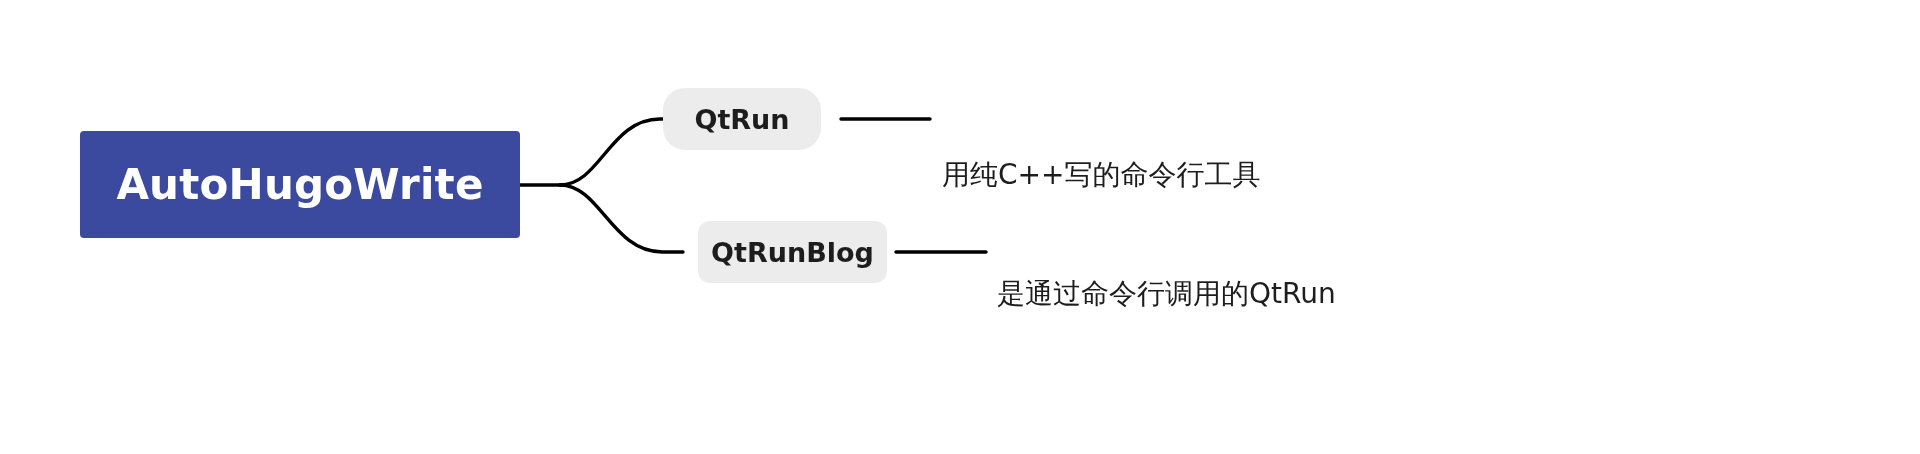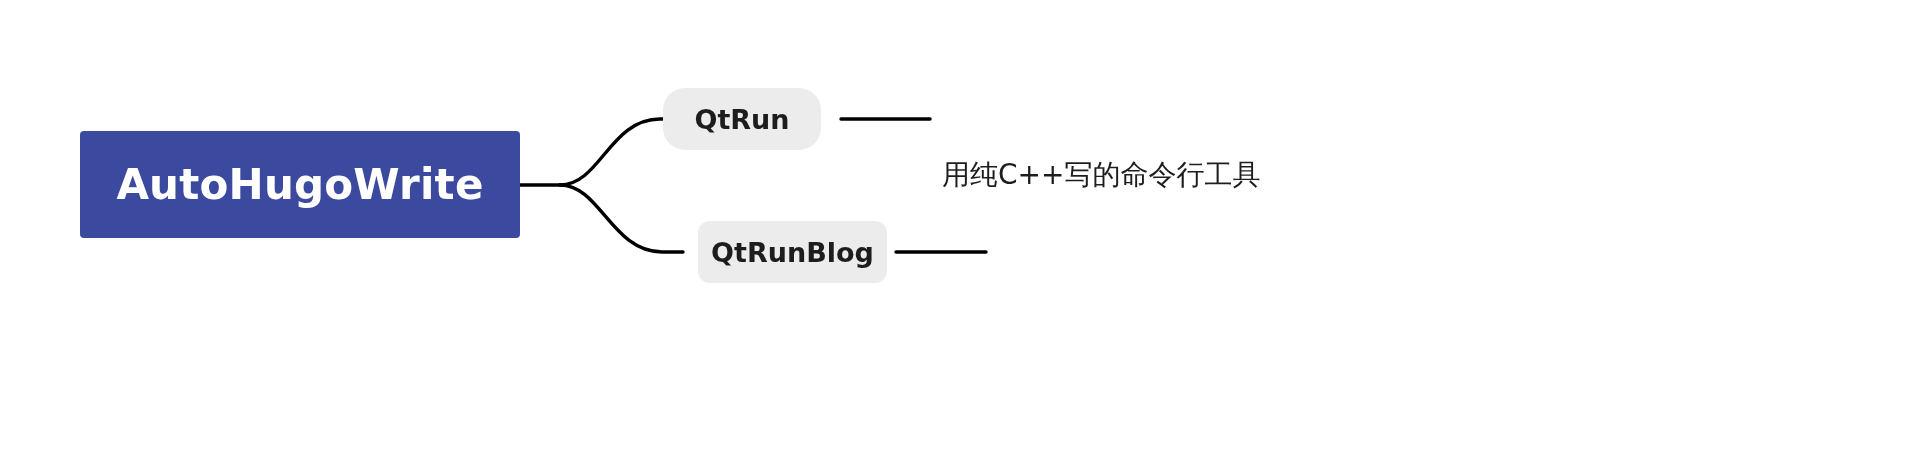--- a/index.html
+++ b/index.html
@@ -112,15 +112,16 @@
 
   <div class="node node-branch node-qtrunblog">
     <span>QtRunBlog</span>
   </div>
 
   <div class="leaf-text leaf-qtrun-desc">
     <div>用纯C++写的命令行工具</div>
   </div>
 
   <div class="leaf-text leaf-qtrunblog-desc">
+    <div>是通过命令行调用的QtRun</div>
   </div>
 
 </div>
 
 </body></html>

